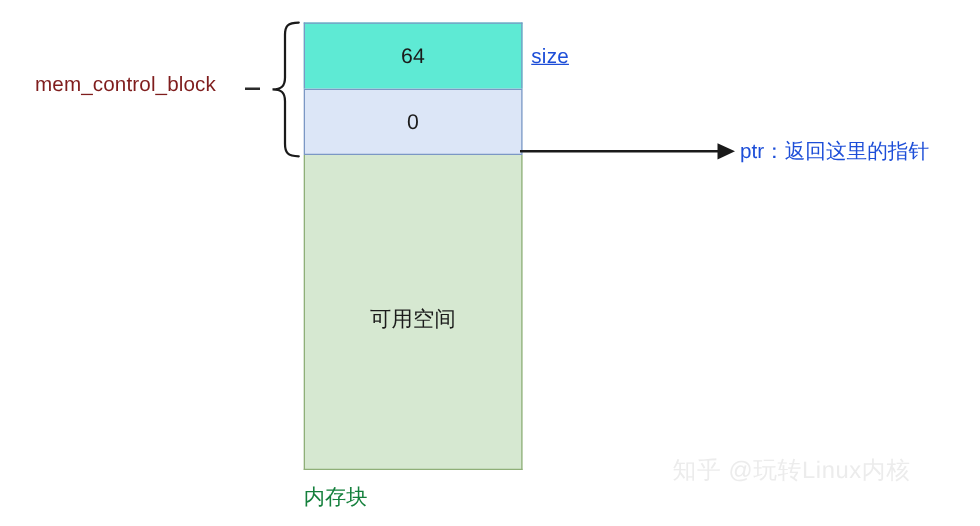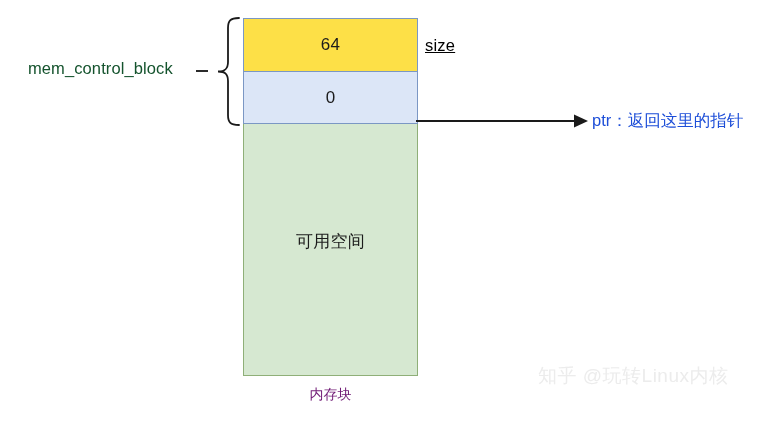--- a/index.html
+++ b/index.html
@@ -37,21 +37,21 @@
     display: flex;
     align-items: center;
     justify-content: center;
     font-size: 17px;
     color: #1b1b1b;
     letter-spacing: 0.2px;
   }
 
   .cell-size {
     height: 53px;
-    background: #fde047;
+    background: #5eead4;
     border: 1px solid #7b97c4;
     border-bottom: none;
   }
 
   .cell-avail {
     height: 53px;
     background: #dce6f7;
     border: 1px solid #7b97c4;
     border-top: 1px solid #7b97c4;
   }
@@ -59,72 +59,71 @@
   .cell-free {
     height: 252px;
     background: #d6e8d1;
     border: 1px solid #8faf78;
     border-top: none;
     font-size: 17px;
     position: relative;
   }
   .cell-free .free-text {
     position: absolute;
-    top: 106px;
+    top: 120px;
     left: 0;
     width: 100%;
     text-align: center;
     font-size: 17px;
     color: #1b1b1b;
   }
 
   
   .block-caption {
     position: absolute;
     left: 243px;
     top: 386px;
     width: 175px;
-    text-align: center;
-    font-size: 14px;
-    color: #701a75;
+    font-size: 17px;
+    color: #15803d;
   }
 
   
   .brace-wrap {
     position: absolute;
     left: 206px;
     top: 14px;
     width: 36px;
     height: 115px;
   }
   .brace-wrap svg { display: block; }
 
   .mcb-label {
     position: absolute;
     left: 28px;
     top: 59px;
     font-size: 16.5px;
-    color: #14532d;
+    color: #7f1d1d;
     white-space: nowrap;
     letter-spacing: 0.1px;
   }
   .mcb-dash {
     position: absolute;
     left: 196px;
     top: 70px;
     width: 12px;
     height: 1.6px;
     background: #2b2b2b;
   }
 
   
   .field-label {
     position: absolute;
     font-size: 16.5px;
-    color: #000000;
+    color: #1d4ed8;
     white-space: nowrap;
     letter-spacing: 0.2px;
     text-decoration: underline;
   }
   .field-label.size { left: 425px; top: 36px; }
   .field-label.is-available { left: 425px; top: 89px; }
 
   
   .ptr-arrow {
     position: absolute;

